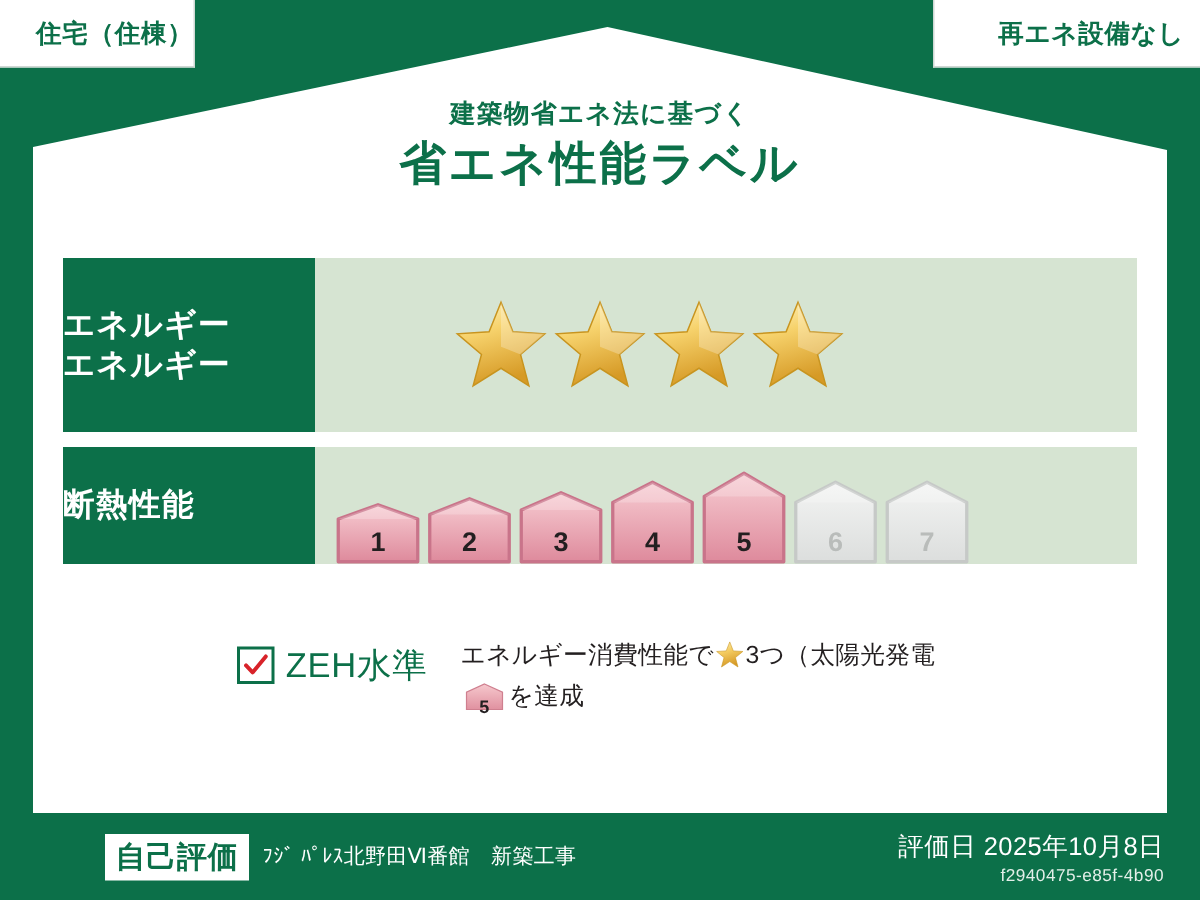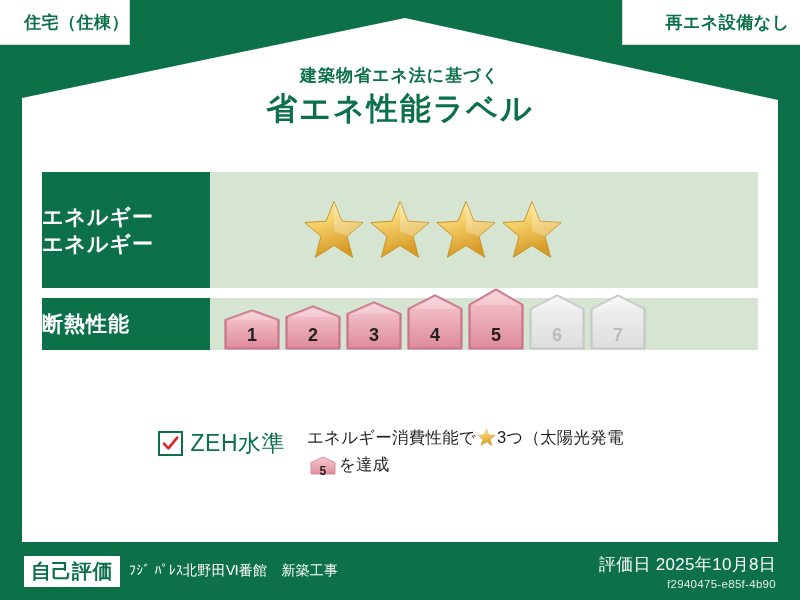--- a/index.html
+++ b/index.html
@@ -42,21 +42,21 @@
   #title-main{
     font-size:31px;font-weight:bold;letter-spacing:2px;line-height:1.25;margin-top:4px;
   }
 
   
   .row{
     position:absolute;z-index:5;left:42px;width:716px;
     display:flex;align-items:stretch;
   }
   #row-energy{top:172px;height:116px;}
-  #row-insul{top:298px;height:52px;}
+  #row-insul{top:298px;height:78px;}
 
   .row-label{
     background:#0c7049;color:#ffffff;
     font-weight:bold;font-size:21px;letter-spacing:1px;
     width:168px;flex:0 0 168px;
     display:flex;flex-direction:column;align-items:flex-start;justify-content:center;
     line-height:1.3;text-align:center;
   }
   .row-panel{
     flex:1 1 auto;background:#d6e4d2;
@@ -103,21 +103,21 @@
     font-size:12px;font-weight:bold;color:#231f20;
   }
 
   
   #footer{
     position:absolute;z-index:6;left:0;bottom:0;width:800px;height:58px;
     background:#0c7049;color:#ffffff;
     display:flex;align-items:center;box-sizing:border-box;
     padding:0 24px;
   }
-  #footer-left{display:flex;align-items:center;flex:1 1 auto;min-width:0;}
+  #footer-left{display:flex;align-items:center;flex:1 1 auto;min-width:0;margin-left:46px;}
   #self-eval{
     background:#ffffff;color:#0c7049;font-weight:bold;font-size:20px;
     padding:2px 7px;letter-spacing:0.5px;white-space:nowrap;
   }
   #building-name{
     font-size:14px;margin-left:9px;white-space:nowrap;letter-spacing:0.2px;
   }
   #footer-right{text-align:right;flex:0 0 auto;}
   #eval-date{font-size:17px;letter-spacing:0.3px;}
   #doc-id{font-size:11.5px;margin-top:2px;letter-spacing:0.3px;color:#e3efe9;}

